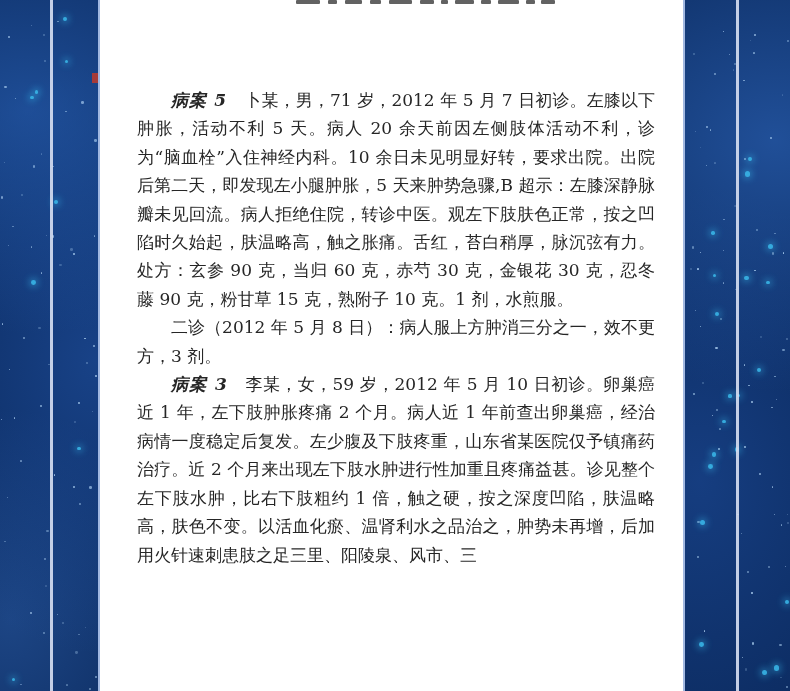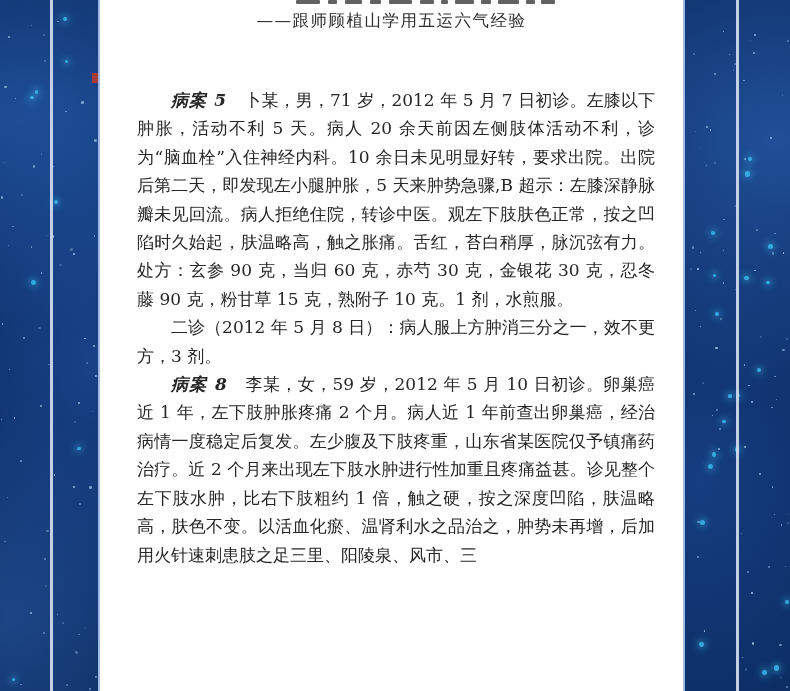--- a/index.html
+++ b/index.html
@@ -267,24 +267,23 @@
     <span style="left:289px; width:23px;"></span>
     <span style="left:320px; width:14px;"></span>
     <span style="left:341px; width:7px;"></span>
     <span style="left:355px; width:19px;"></span>
     <span style="left:381px; width:10px;"></span>
     <span style="left:398px; width:21px;"></span>
     <span style="left:426px; width:9px;"></span>
     <span style="left:441px; width:14px;"></span>
   </div>
 
-  <div class="subtitle">——跟师顾植山学用五运六气经验</div>
 
 
   <div class="red-speck"></div>
 
   <div class="article-body">
       <p><b class="case-label">病案 5</b>　<span>卜某，男，71 岁，2012 年 5 月 7 日初诊。左膝以下肿胀，活动不利 5 天。病人 20 余天前因左侧肢体活动不利，诊为“脑血栓”入住神经内科。10 余日未见明显好转，要求出院。出院后第二天，即发现左小腿肿胀，5 天来肿势急骤,B 超示：左膝深静脉瓣未见回流。病人拒绝住院，转诊中医。观左下肢肤色正常，按之凹陷时久始起，肤温略高，触之胀痛。舌红，苔白稍厚，脉沉弦有力。处方：玄参 90 克，当归 60 克，赤芍 30 克，金银花 30 克，忍冬藤 90 克，粉甘草 15 克，熟附子 10 克。1 剂，水煎服。</span></p>
       <p><span>二诊（2012 年 5 月 8 日）：病人服上方肿消三分之一，效不更方，3 剂。</span></p>
-      <p><b class="case-label">病案 8</b>　<span>李某，女，59 岁，2012 年 5 月 10 日初诊。卵巢癌近 1 年，左下肢肿胀疼痛 2 个月。病人近 1 年前查出卵巢癌，经治病情一度稳定后复发。左少腹及下肢疼重，山东省某医院仅予镇痛药治疗。近 2 个月来出现左下肢水肿进行性加重且疼痛益甚。诊见整个左下肢水肿，比右下肢粗约 1 倍，触之硬，按之深度凹陷，肤温略高，肤色不变。以活血化瘀、温肾利水之品治之，肿势未再增，后加用火针速刺患肢之足三里、阳陵泉、风市、三</span></p>
+      <p><b class="case-label">病案 3</b>　<span>李某，女，59 岁，2012 年 5 月 10 日初诊。卵巢癌近 1 年，左下肢肿胀疼痛 2 个月。病人近 1 年前查出卵巢癌，经治病情一度稳定后复发。左少腹及下肢疼重，山东省某医院仅予镇痛药治疗。近 2 个月来出现左下肢水肿进行性加重且疼痛益甚。诊见整个左下肢水肿，比右下肢粗约 1 倍，触之硬，按之深度凹陷，肤温略高，肤色不变。以活血化瘀、温肾利水之品治之，肿势未再增，后加用火针速刺患肢之足三里、阳陵泉、风市、三</span></p>
     </div>
 
 </div>
 
 </body></html>

